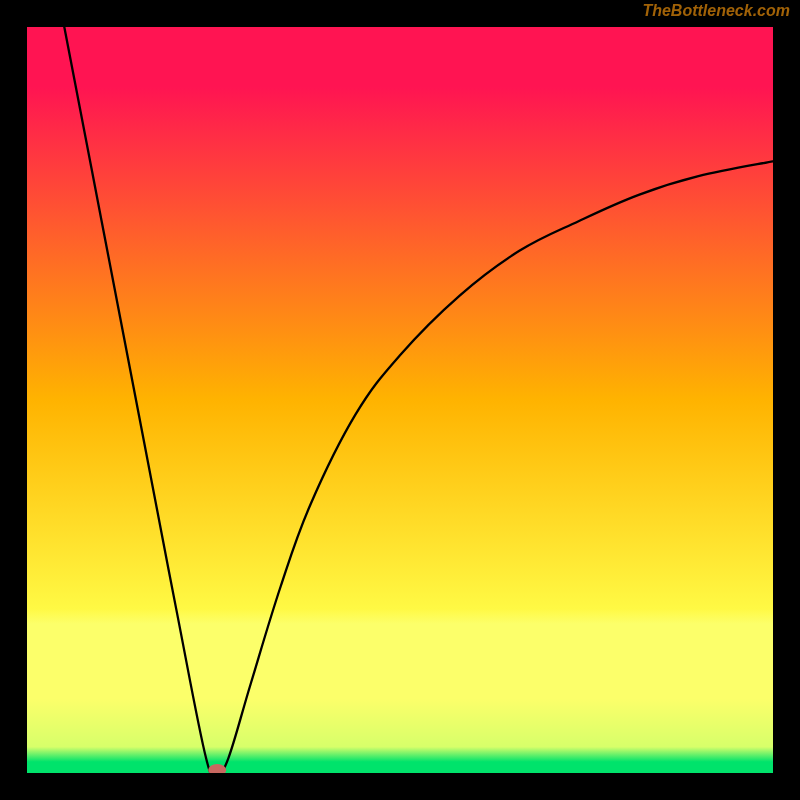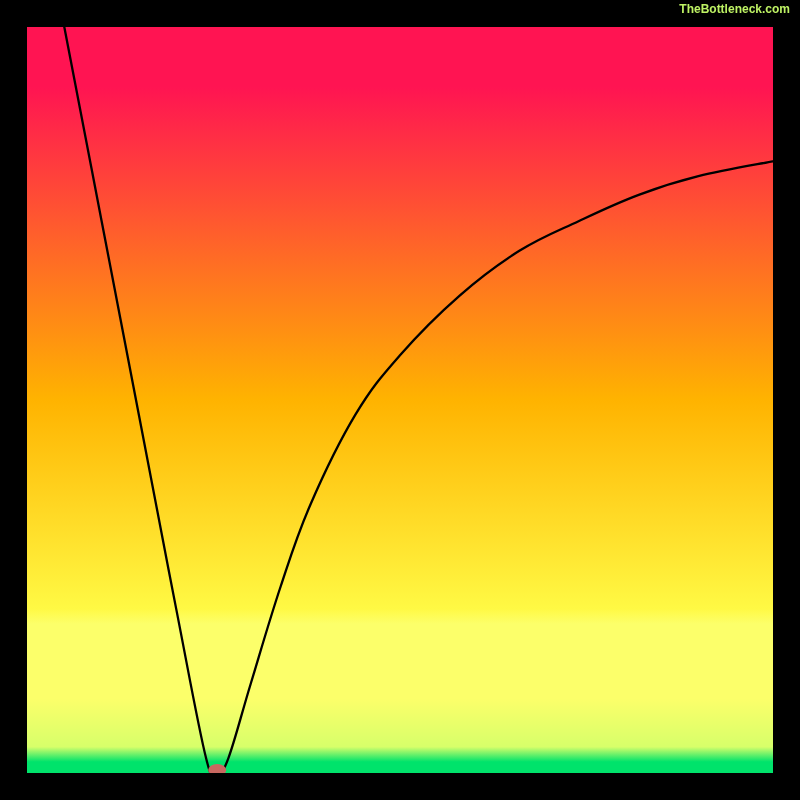--- a/index.html
+++ b/index.html
@@ -13,25 +13,26 @@
   }
   .stage {
     position: relative;
     width: 800px;
     height: 800px;
   }
   .watermark {
     position: absolute;
     top: 2px;
     right: 10px;
-    color: #bef264;
-    font-size: 12px;
+    color: #a16207;
+    font-size: 16px;
     font-weight: bold;
     z-index: 50;
     user-select: none;
+    font-style: italic;
   }
   .plot-frame {
     position: absolute;
     left: 27px;
     top: 27px;
     width: 746px;
     height: 746px;
     background: #000;
     overflow: hidden;
   }

